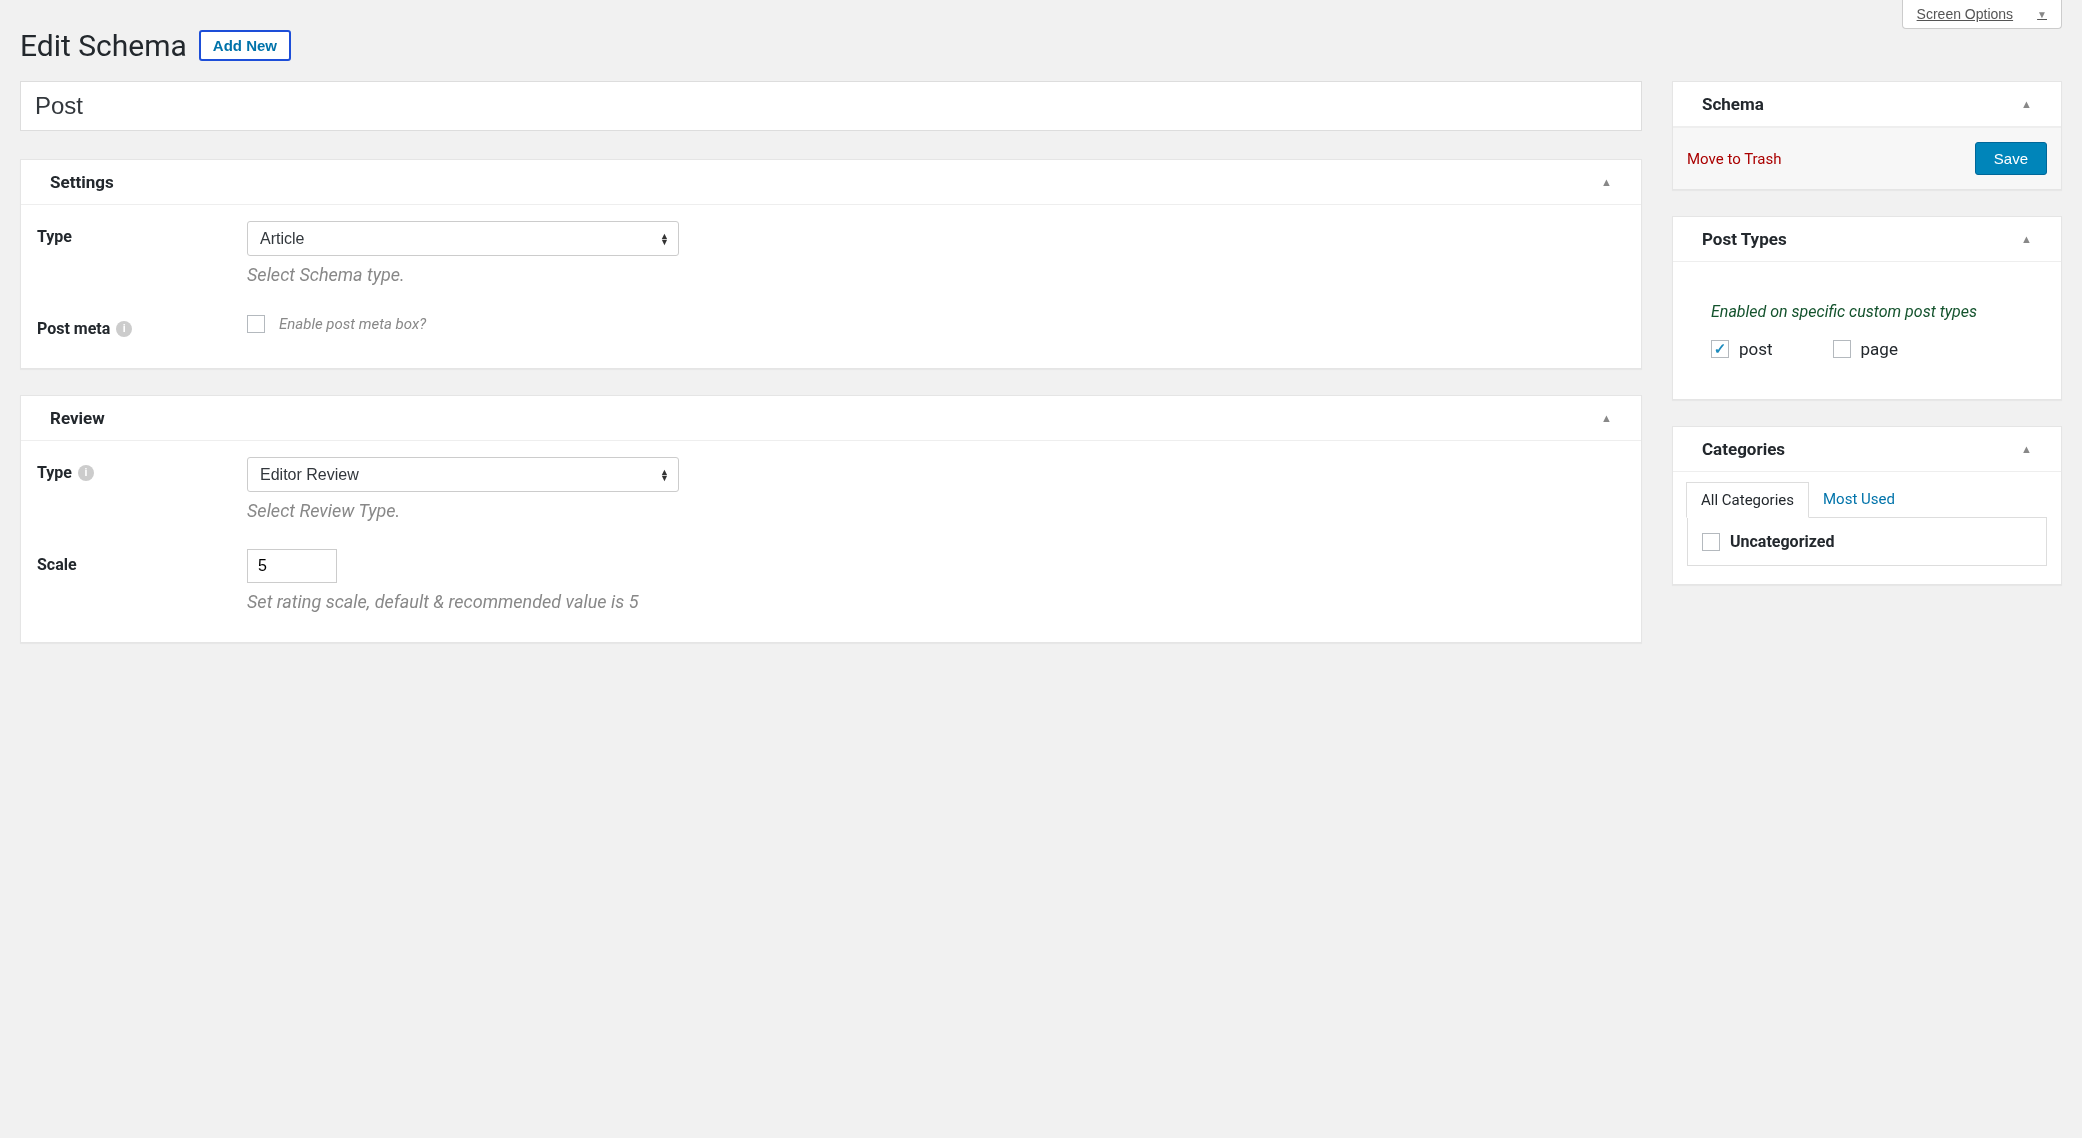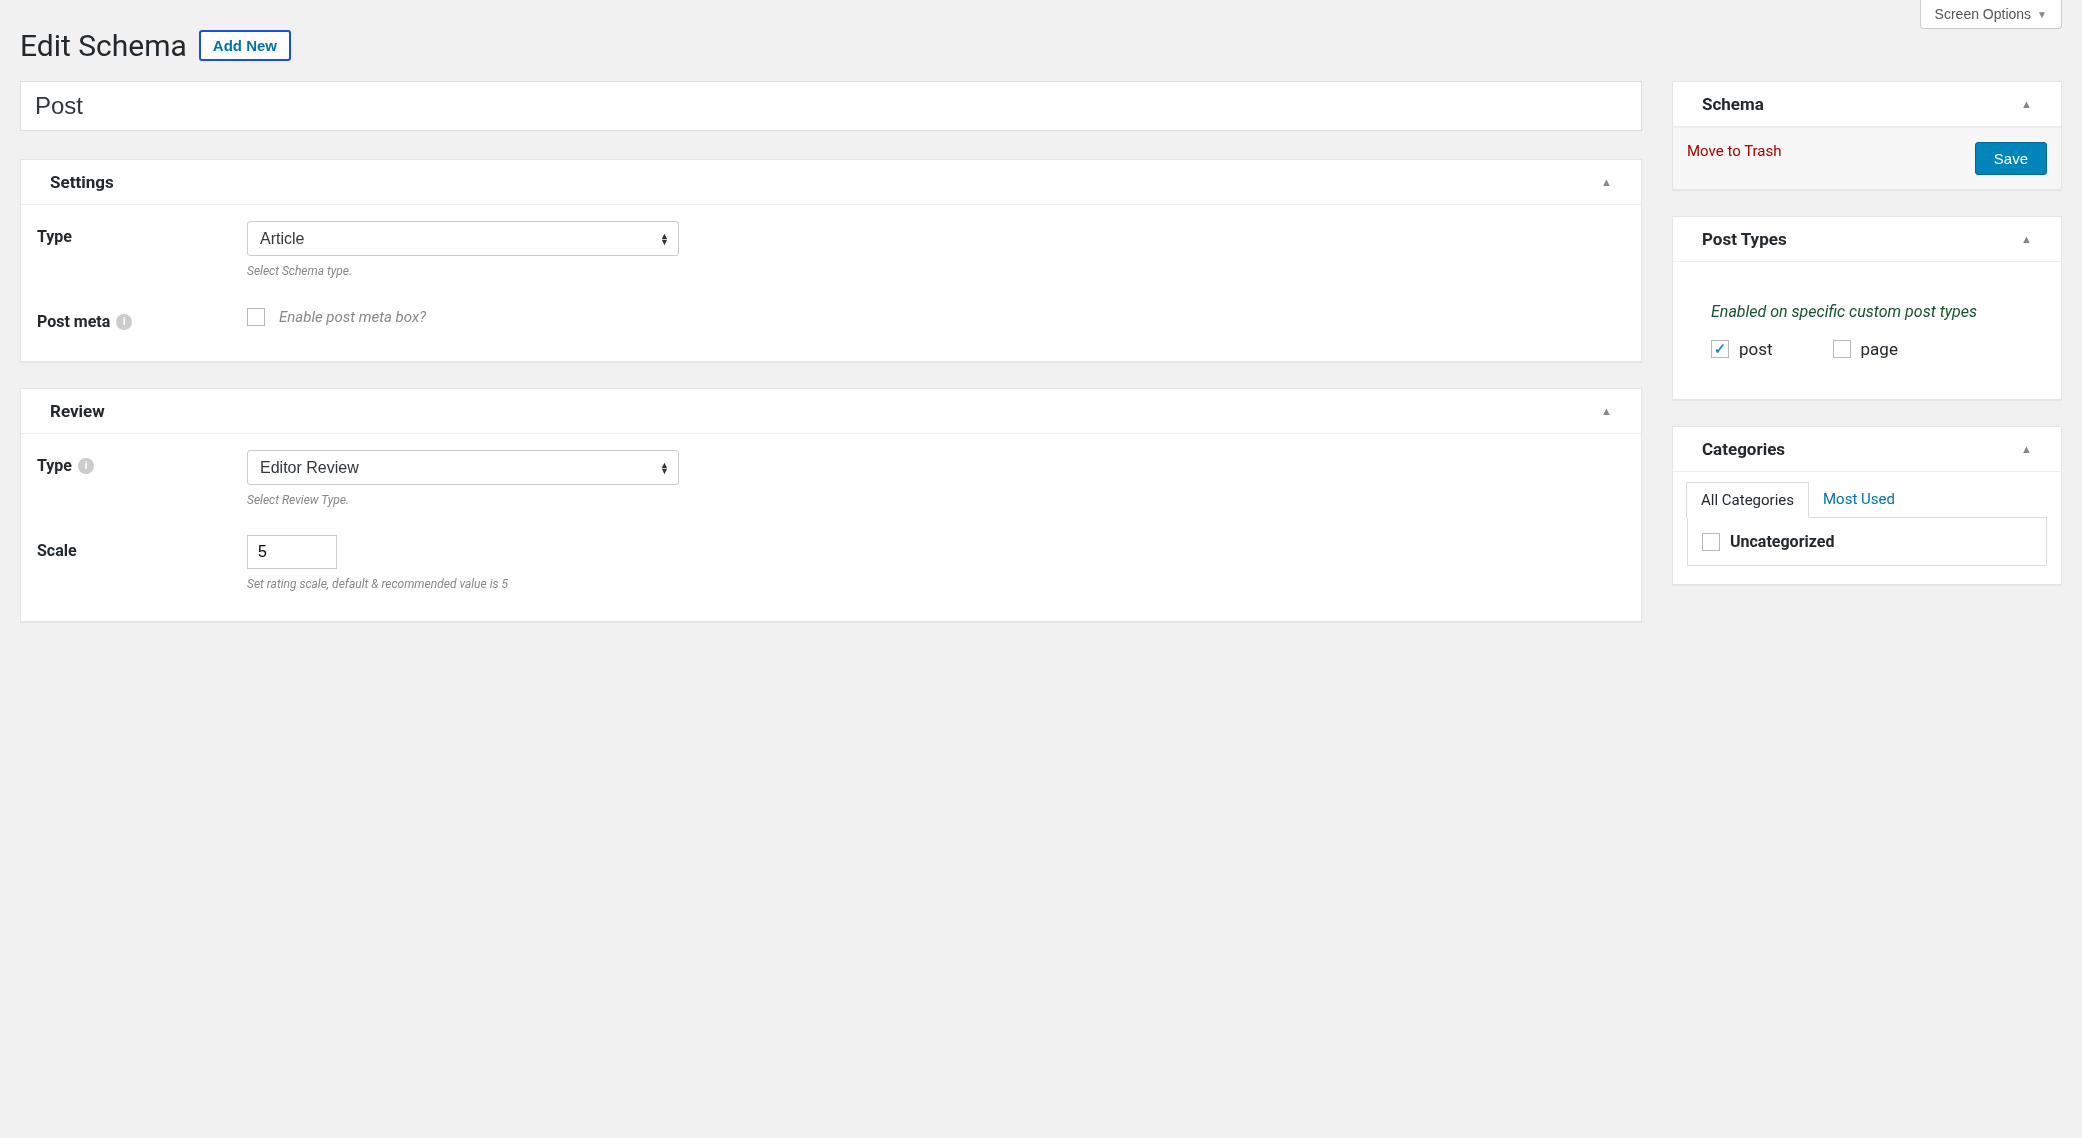--- a/index.html
+++ b/index.html
@@ -23,21 +23,22 @@
   background: #fff;
   border: 1px solid #ccc;
   border-top: none;
   border-radius: 0 0 4px 4px;
   padding: 6px 14px;
   font-size: 14px;
   color: #555;
   cursor: pointer;
   display: inline-flex;
   align-items: center;
-  gap: 6px;
+  gap: 24px;
+  text-decoration: underline;
 }
 .screen-options-btn .tri {
   color: #888;
   font-size: 10px;
 }
 .page-header {
   display: flex;
   align-items: center;
   gap: 12px;
   margin: 18px 0 18px 0;
@@ -159,21 +160,21 @@
   top: 50%;
   transform: translateY(-50%);
   pointer-events: none;
   display: flex;
   flex-direction: column;
   line-height: 6px;
   color: #333;
   font-size: 9px;
 }
 .field-help {
-  font-size: 12px;
+  font-size: 18px;
   font-style: italic;
   color: #888;
   margin-top: 8px;
 }
 .checkbox-inline {
   display: flex;
   align-items: center;
   gap: 14px;
   padding-top: 2px;
 }
@@ -203,20 +204,21 @@
   width: 90px;
   padding: 7px 10px;
   font-size: 16px;
   border: 1px solid #ccc;
   background: #fff;
 }
 
 
 .side-actions {
   display: flex;
+  align-items: center;
   justify-content: space-between;
   padding: 14px 14px;
   background: #f7f7f7;
   border-top: 1px solid #eee;
 }
 .trash-link {
   color: #a00;
   font-size: 15px;
   text-decoration: none;
   cursor: pointer;

